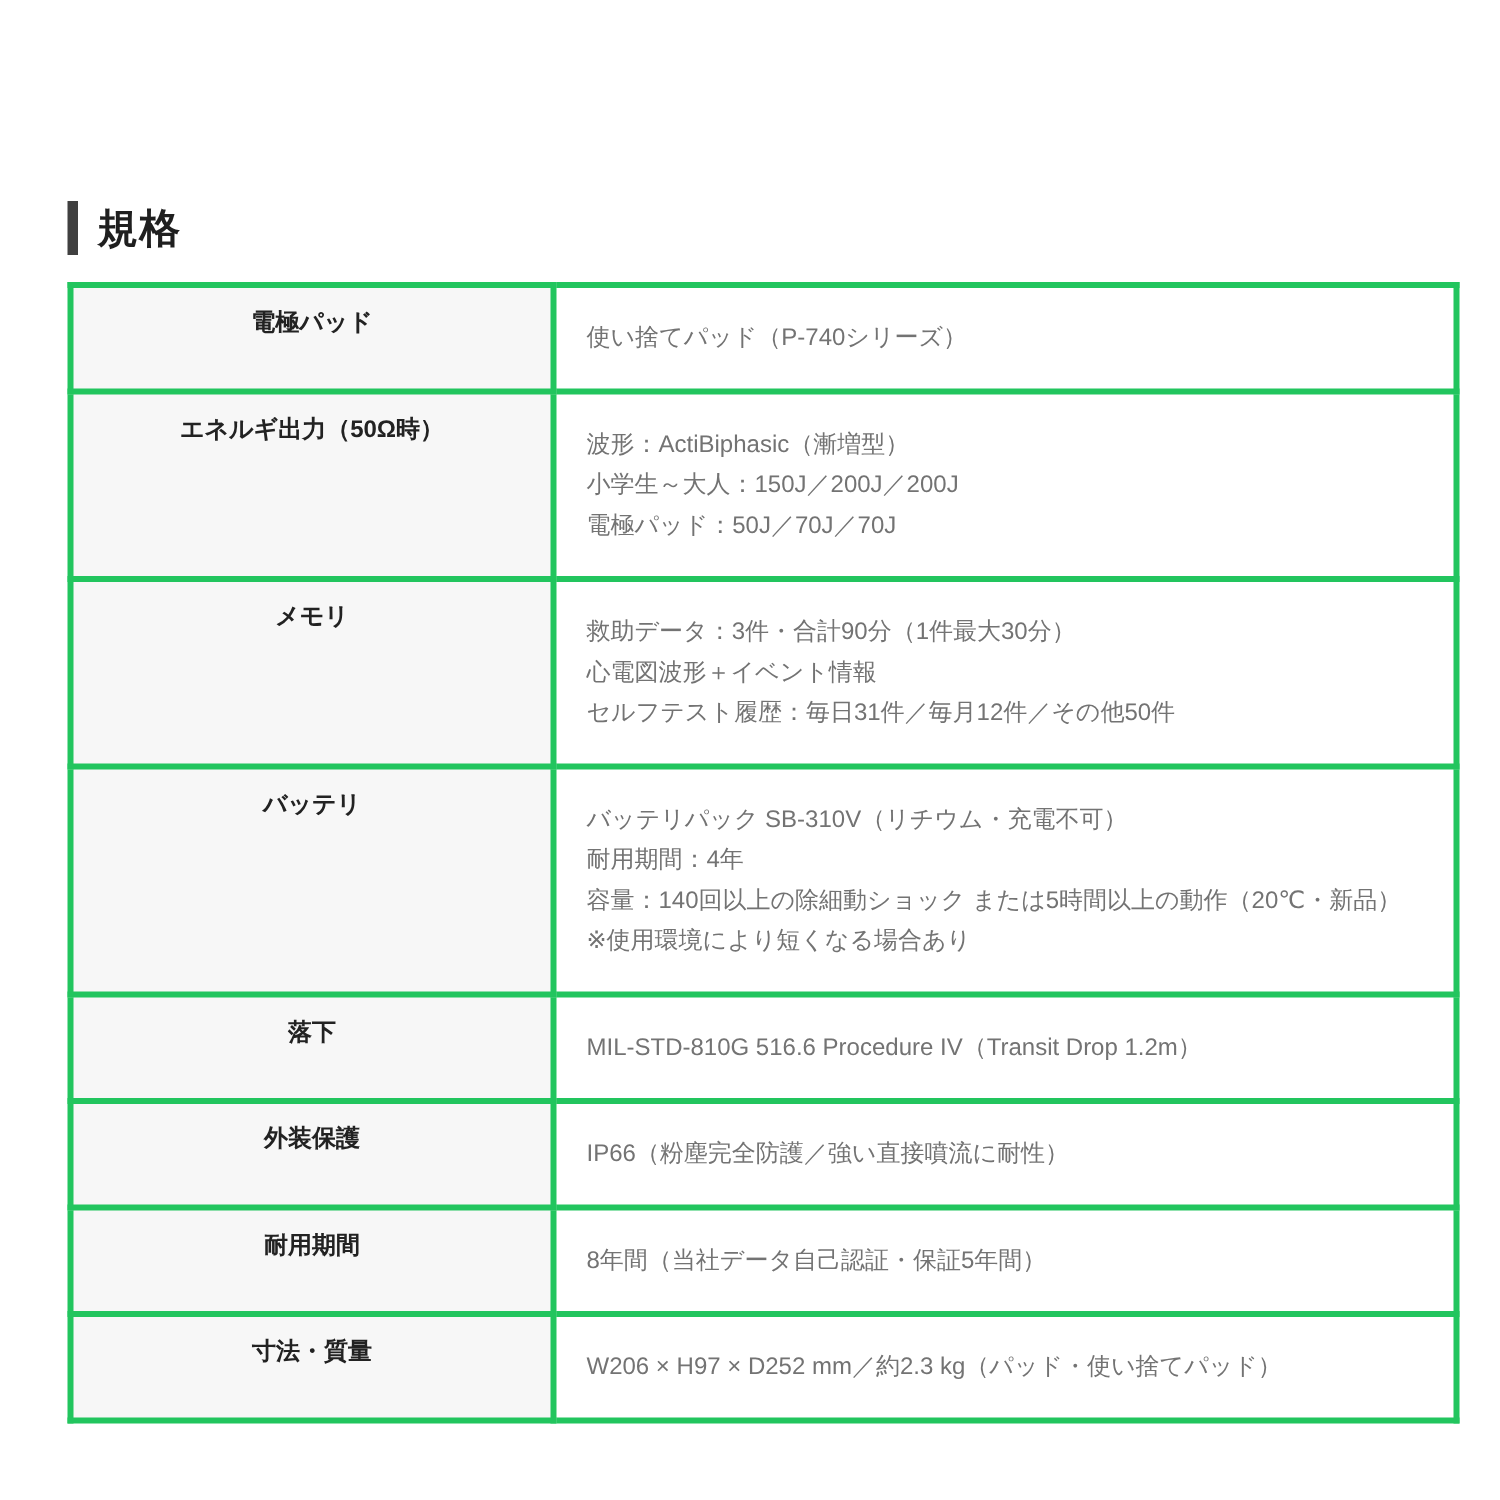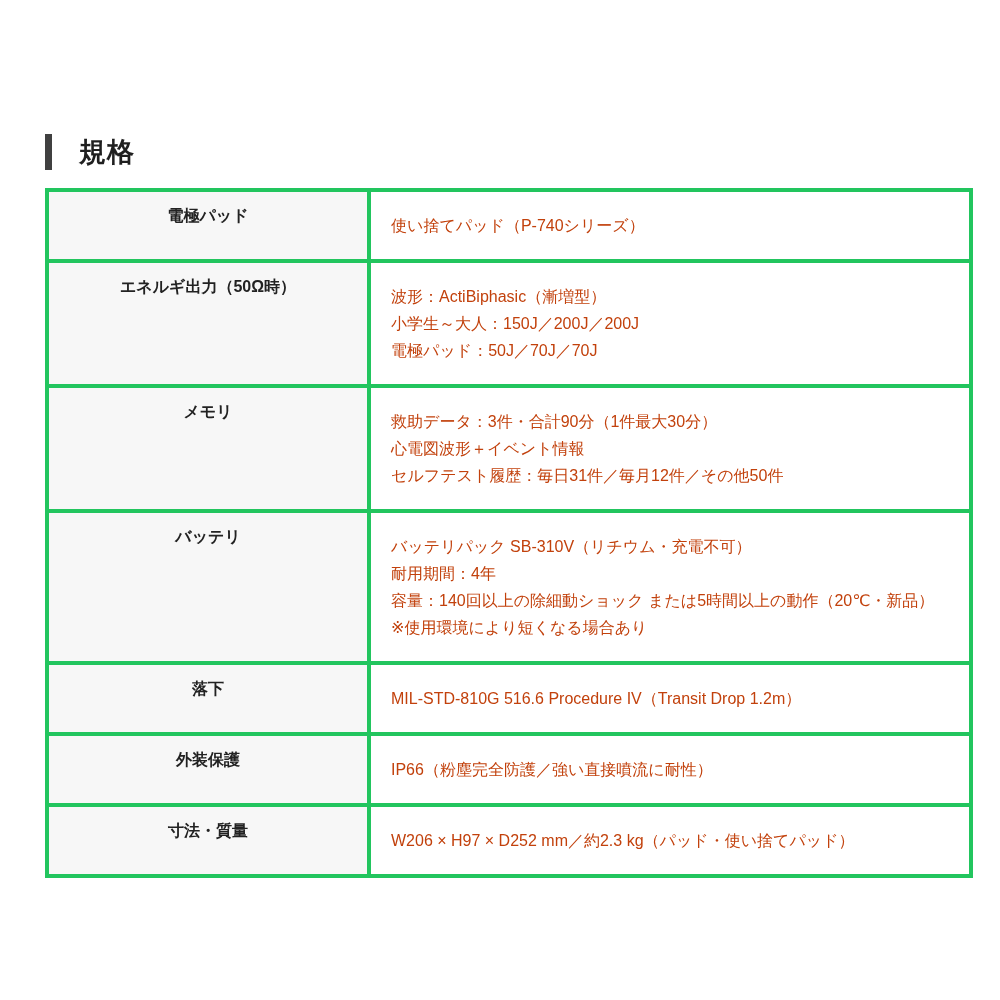--- a/index.html
+++ b/index.html
@@ -25,21 +25,20 @@
     width: 7px;
     height: 36px;
     background: #404040;
     margin-right: 13px;
   }
   .heading-text {
     font-size: 27px;
     font-weight: bold;
     color: #1f1f1f;
     letter-spacing: 1px;
-    margin-left: 14px;
   }
   table.spec-table {
     border-collapse: collapse;
     width: 928px;
     table-layout: fixed;
   }
   table.spec-table th,
   table.spec-table td {
     border: 4px solid #22c55e;
     vertical-align: top;
@@ -49,21 +48,21 @@
   table.spec-table th {
     width: 322px;
     background: #f7f7f7;
     font-weight: bold;
     text-align: center;
     color: #222222;
     padding: 10px 12px;
   }
   table.spec-table td {
     background: #ffffff;
-    color: #c2410c;
+    color: #737373;
     padding: 20px 20px;
     text-align: left;
   }
   .value-line {
     display: block;
   }
 </style>
 </head>
 <body>
 
@@ -112,20 +111,26 @@
             <span class="value-line">MIL-STD-810G 516.6 Procedure IV（Transit Drop 1.2m）</span>
           </td>
         </tr>
         <tr>
           <th>外装保護</th>
           <td>
             <span class="value-line">IP66（粉塵完全防護／強い直接噴流に耐性）</span>
           </td>
         </tr>
         <tr>
+          <th>耐用期間</th>
+          <td>
+            <span class="value-line">8年間（当社データ自己認証・保証5年間）</span>
+          </td>
+        </tr>
+        <tr>
           <th>寸法・質量</th>
           <td>
             <span class="value-line">W206 × H97 × D252 mm／約2.3 kg（パッド・使い捨てパッド）</span>
           </td>
         </tr>
       </tbody>
   </table>
 </div>
 
 </body></html>

